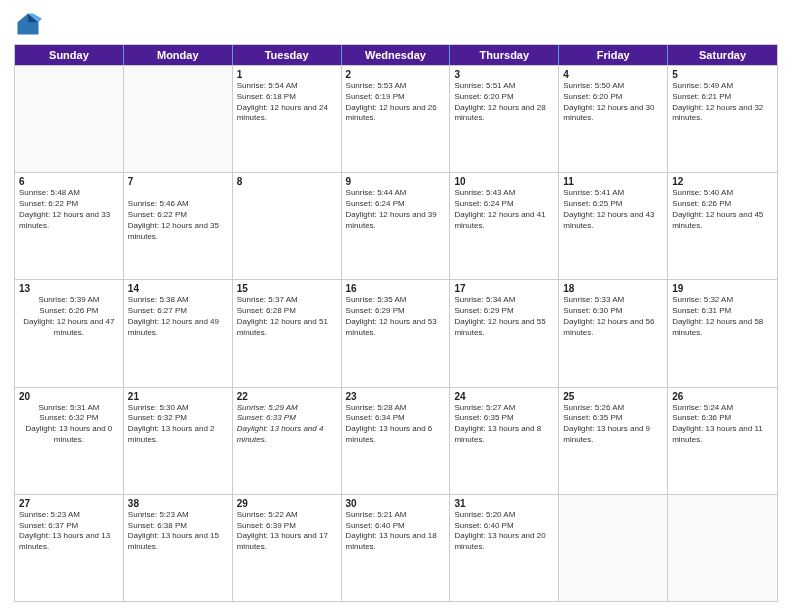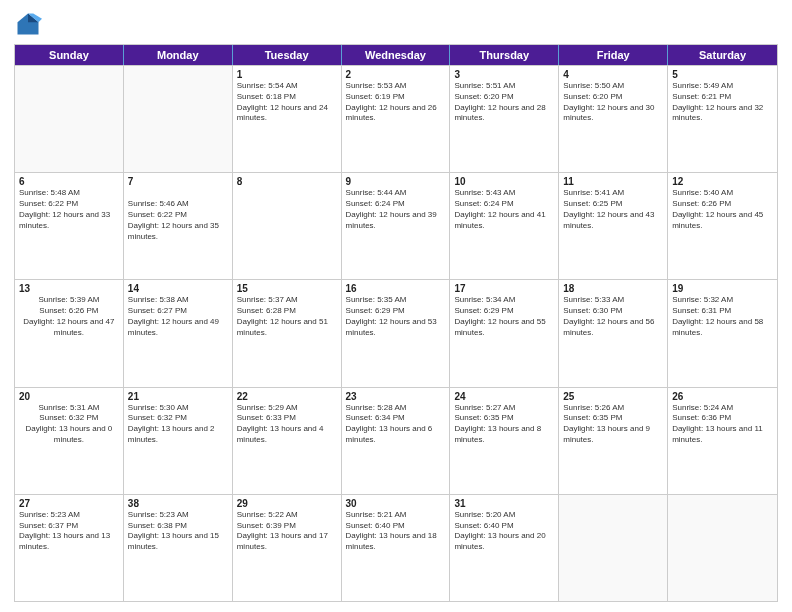--- a/index.html
+++ b/index.html
@@ -268,21 +268,21 @@
 Daylight: 13 hours and 0 minutes.</div>
           </div>
           <div class="cal-cell">
             <span class="day-num">21</span>
             <div class="cell-text" style="white-space: pre-line;">Sunrise: 5:30 AM
 Sunset: 6:32 PM
 Daylight: 13 hours and 2 minutes.</div>
           </div>
           <div class="cal-cell">
             <span class="day-num">22</span>
-            <div class="cell-text" style="white-space: pre-line;">Sunrise: 5:29 AM
+            <div class="cell-text" style="white-space: pre-line; font-style: italic;">Sunrise: 5:29 AM
 Sunset: 6:33 PM
 Daylight: 13 hours and 4 minutes.</div>
           </div>
           <div class="cal-cell">
             <span class="day-num">23</span>
             <div class="cell-text" style="white-space: pre-line;">Sunrise: 5:28 AM
 Sunset: 6:34 PM
 Daylight: 13 hours and 6 minutes.</div>
           </div>
           <div class="cal-cell">

